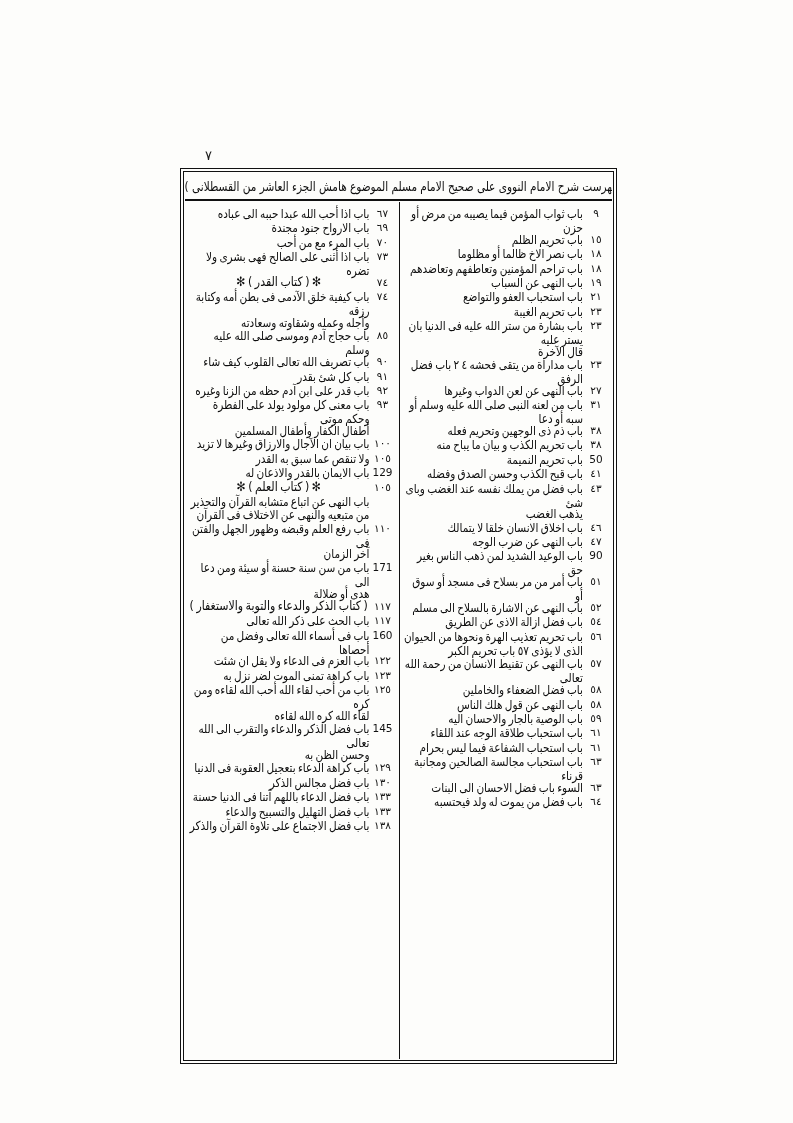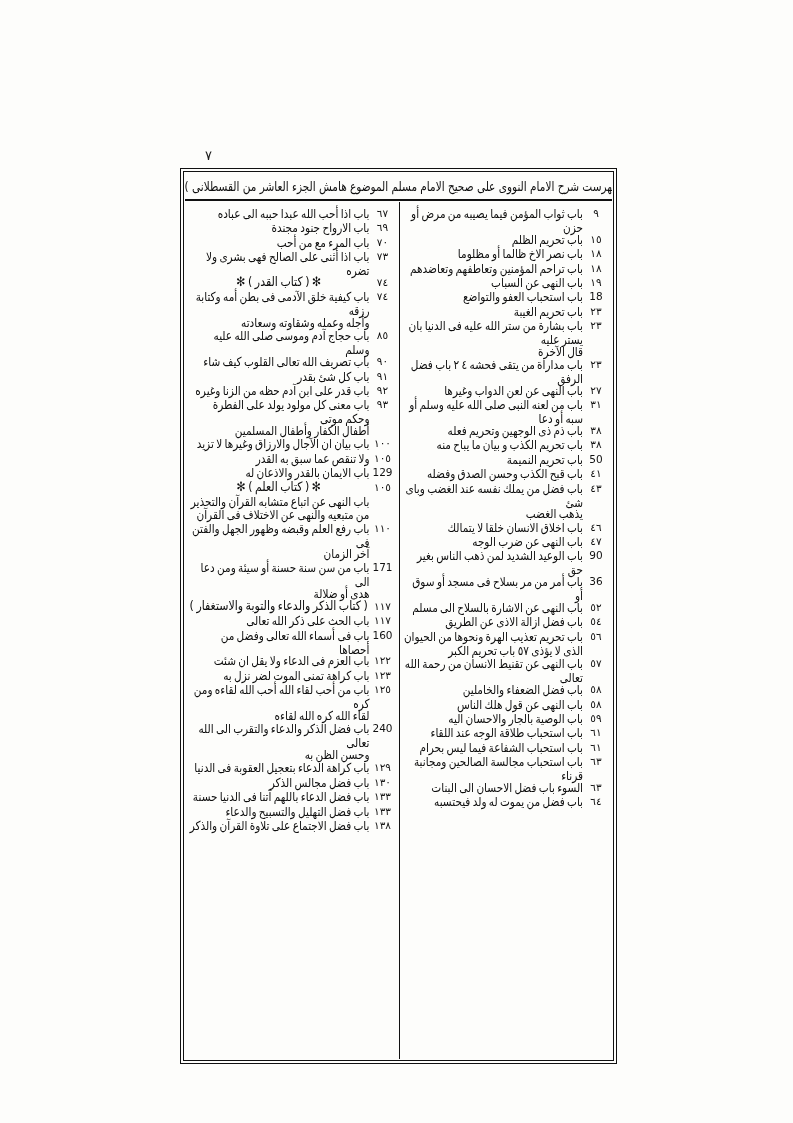--- a/index.html
+++ b/index.html
@@ -125,21 +125,21 @@
         </div>
         <div class="entry">
           <div class="pg">١٨</div>
           <div class="ttl">باب تراحم المؤمنين وتعاطفهم وتعاضدهم</div>
         </div>
         <div class="entry">
           <div class="pg">١٩</div>
           <div class="ttl">باب النهى عن السباب</div>
         </div>
         <div class="entry">
-          <div class="pg">18</div>
+          <div class="pg">٢١</div>
           <div class="ttl">باب استحباب العفو والتواضع</div>
         </div>
         <div class="entry">
           <div class="pg">٢٣</div>
           <div class="ttl">باب تحريم الغيبة</div>
         </div>
         <div class="entry">
           <div class="pg">٢٣</div>
           <div class="ttl">باب بشارة من ستر الله عليه فى الدنيا بان يستر عليه</div>
         </div>
@@ -189,21 +189,21 @@
         </div>
         <div class="entry">
           <div class="pg">٤٧</div>
           <div class="ttl">باب النهى عن ضرب الوجه</div>
         </div>
         <div class="entry">
           <div class="pg">90</div>
           <div class="ttl">باب الوعيد الشديد لمن ذهب الناس بغير حق</div>
         </div>
         <div class="entry">
-          <div class="pg">36</div>
+          <div class="pg">٥١</div>
           <div class="ttl">باب أمر من مر بسلاح فى مسجد أو سوق أو</div>
         </div>
         <div class="entry">
           <div class="pg">٥٢</div>
           <div class="ttl">باب النهى عن الاشارة بالسلاح الى مسلم</div>
         </div>
         <div class="entry">
           <div class="pg">٥٤</div>
           <div class="ttl">باب فضل ازالة الاذى عن الطريق</div>
         </div>
@@ -367,21 +367,21 @@
         </div>
         <div class="entry">
           <div class="pg">١٢٥</div>
           <div class="ttl">باب من أحب لقاء الله أحب الله لقاءه ومن كره</div>
         </div>
         <div class="entry nonum">
           <div class="pg"></div>
           <div class="ttl">لقاء الله كره الله لقاءه</div>
         </div>
         <div class="entry">
-          <div class="pg">240</div>
+          <div class="pg">145</div>
           <div class="ttl">باب فضل الذكر والدعاء والتقرب الى الله تعالى</div>
         </div>
         <div class="entry nonum">
           <div class="pg"></div>
           <div class="ttl">وحسن الظن به</div>
         </div>
         <div class="entry">
           <div class="pg">١٢٩</div>
           <div class="ttl">باب كراهة الدعاء بتعجيل العقوبة فى الدنيا</div>
         </div>

